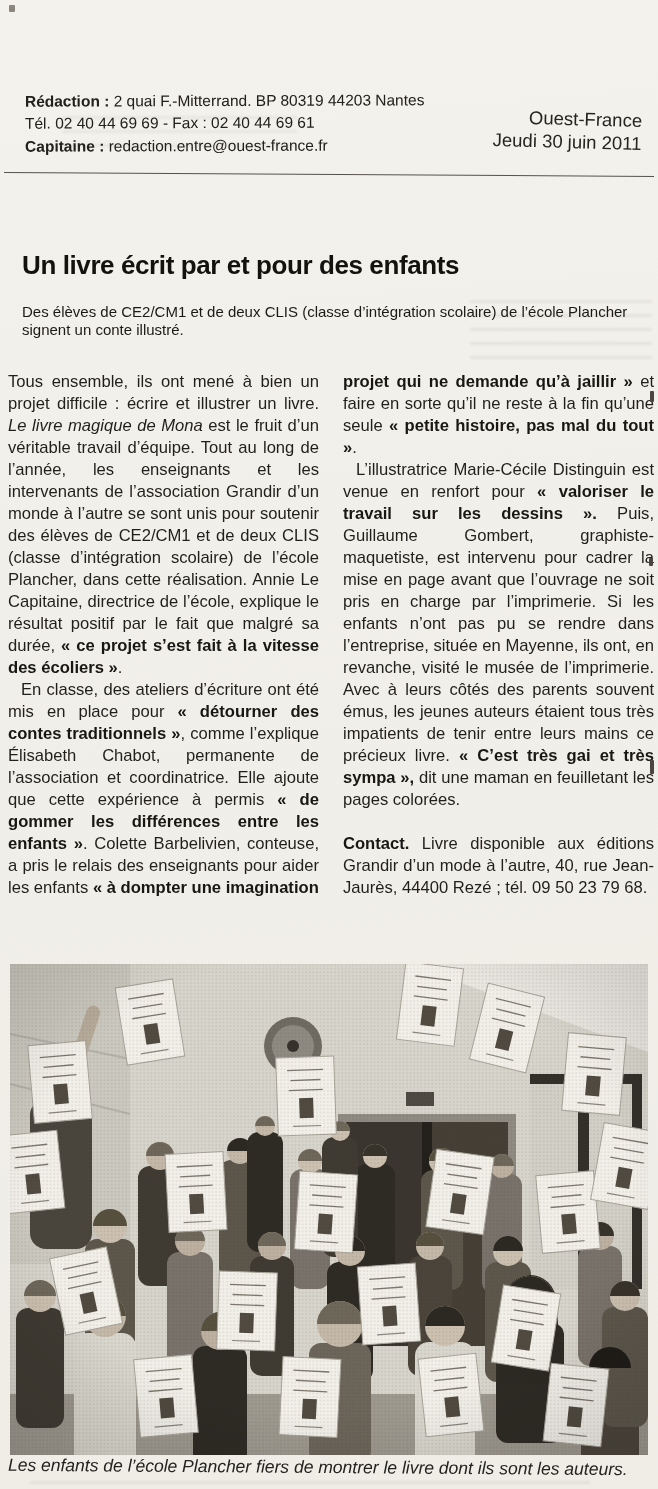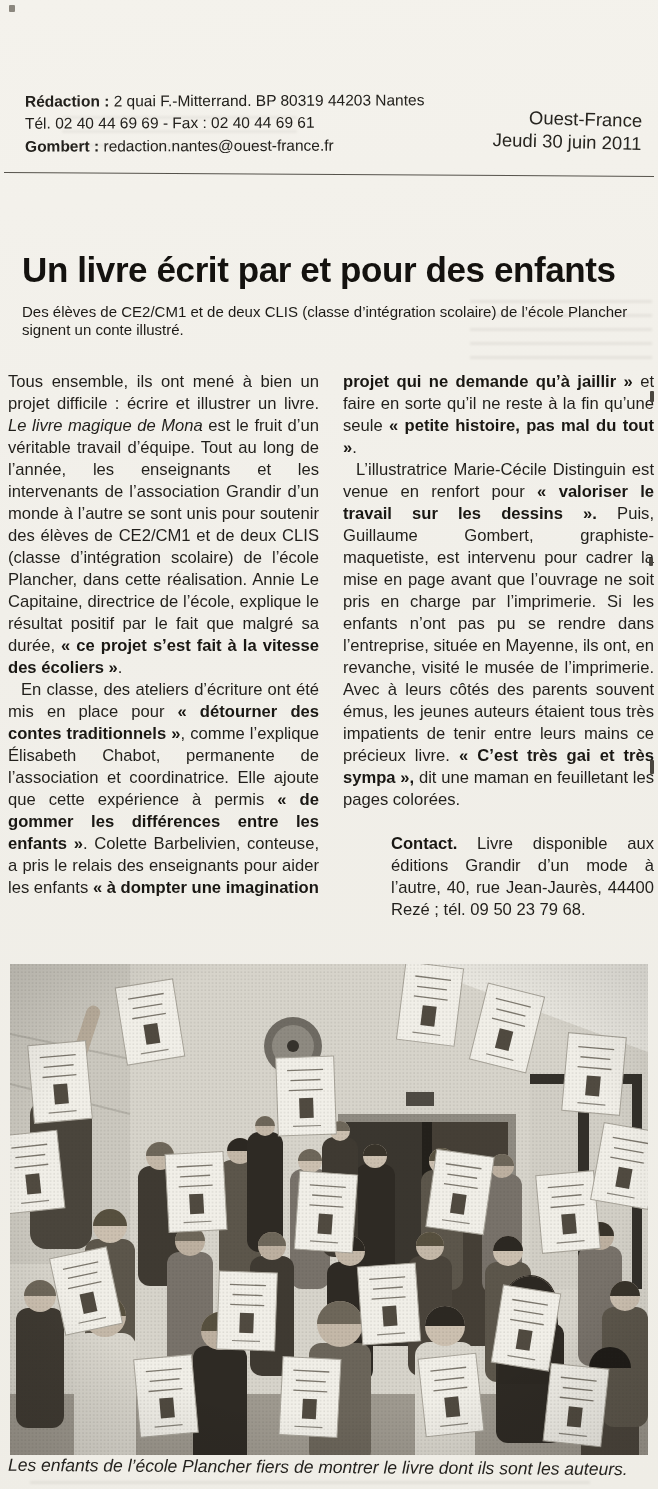--- a/index.html
+++ b/index.html
@@ -8,28 +8,28 @@
     background:linear-gradient(175deg,#f4f2ec 0%,#f1efe9 40%,#efede6 100%);
     font-family:"Liberation Sans","DejaVu Sans",sans-serif;
     color:#1f1d1a;
   }
   
   .addr{position:absolute;top:90px;left:25px;font-size:15.5px;line-height:1.45;color:#23211d;transform:rotate(-.2deg);}
   .addr b{font-weight:700;text-align:center;}
   .masthead{position:absolute;top:108px;right:16px;text-align:right;font-size:18.5px;line-height:1.22;color:#26241f;transform:rotate(1.6deg);}
   .rule{position:absolute;top:174px;left:4px;width:650px;height:0;border-top:1.6px solid #55524b;transform:rotate(.35deg);}
   
-  h1.headline{position:absolute;top:250px;left:22px;margin:0;font-size:35px;font-weight:700;letter-spacing:-.4px;color:#14120f;white-space:nowrap;}
+  h1.headline{position:absolute;top:250px;left:22px;margin:0;font-size:26px;font-weight:700;letter-spacing:-.4px;color:#14120f;white-space:nowrap;}
   .subhead{position:absolute;top:303px;left:22px;width:610px;margin:0;font-size:15px;line-height:1.23;color:#1c1a16;}
   
   .columns{position:absolute;top:371px;left:8px;width:646px;display:flex;gap:24px;}
   .col{width:311px;font-size:16.6px;line-height:22px;text-align:justify;color:#211f1b;}
   .col p{margin:0;text-indent:13px;}
   .col p.no-indent{text-indent:0;}
-  .col p.contact{margin-top:22px;text-indent:0;margin-left:48px;}
+  .col p.contact{margin-top:22px;text-indent:0;}
   .col strong{font-weight:700;color:#191713;}
   .col em{font-style:italic;}
   
   figure.photo{position:absolute;top:964px;left:10px;width:638px;height:491px;margin:0;}
   figure.photo svg{display:block;}
   
   .caption{position:absolute;top:1457px;left:8px;width:636px;margin:0;font-size:17.5px;font-style:italic;color:#25231f;transform:rotate(.4deg);}
   
   .ghost{position:absolute;opacity:.5;filter:blur(1.3px);pointer-events:none;
     background:repeating-linear-gradient(180deg,rgba(125,120,108,.30) 0 3px,transparent 3px 14px);}
@@ -49,21 +49,21 @@
 
   <div class="ghost g-masthead"></div>
   <div class="ghost g-subright"></div>
   <div class="ghost g-footer"></div>
   <div class="edge-mark speck"></div>
 
   <header>
     <div class="addr">
       <div><b>Rédaction :</b><span> 2 quai F.-Mitterrand. BP 80319 44203 Nantes</span></div>
       <div>Tél. 02 40 44 69 69 - Fax : 02 40 44 69 61</div>
-      <div><b>Gombert :</b><span> redaction.nantes@ouest-france.fr</span></div>
+      <div><b>Capitaine :</b><span> redaction.entre@ouest-france.fr</span></div>
     </div>
     <div class="masthead">
       <div>Ouest-France</div>
       <div>Jeudi 30 juin 2011</div>
     </div>
   </header>
 
   <div class="rule"></div>
 
   <h1 class="headline">Un livre écrit par et pour des enfants</h1>

